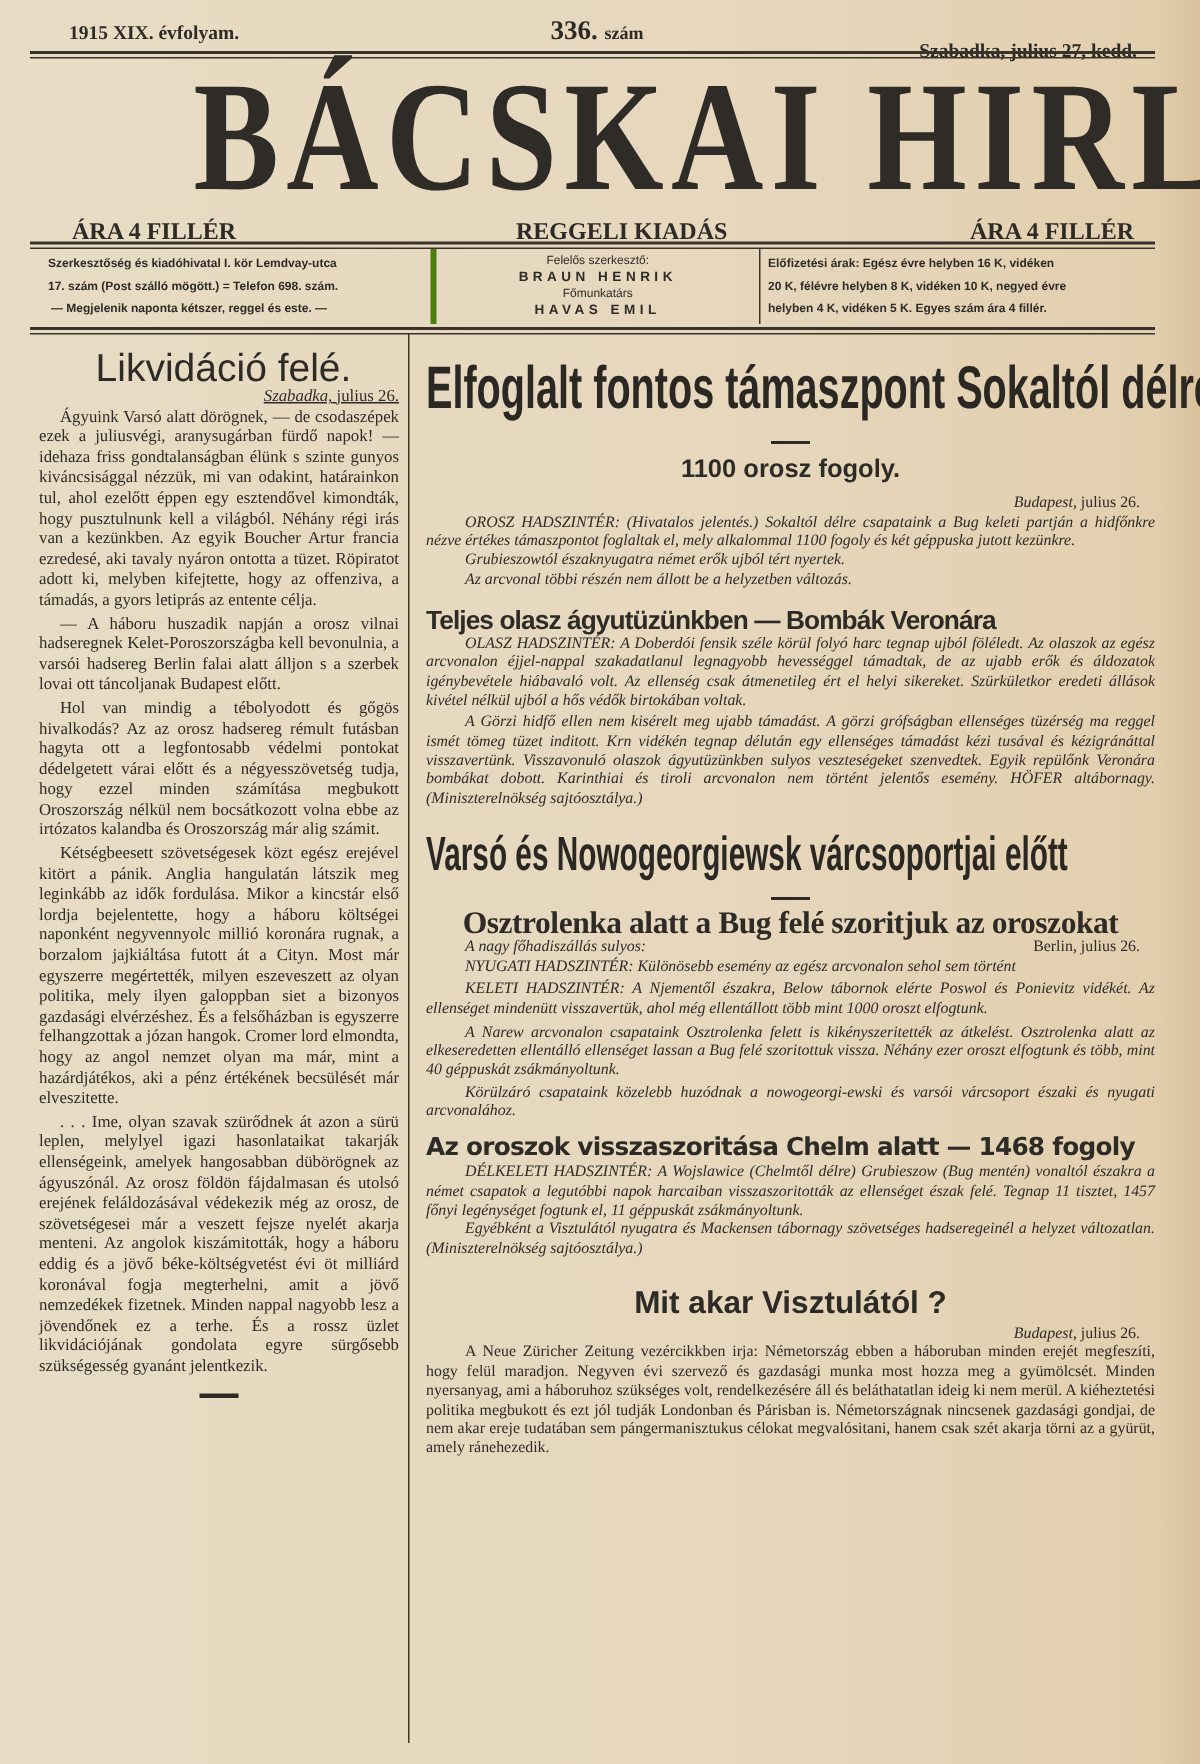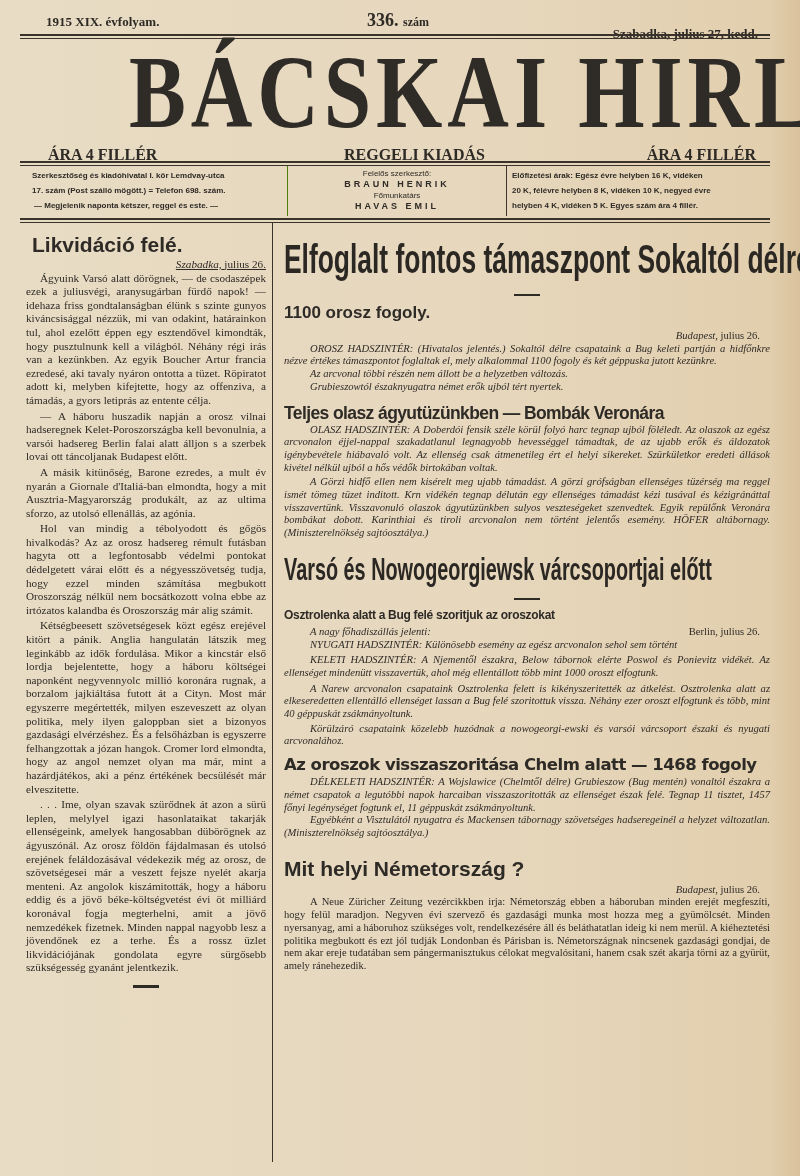--- a/index.html
+++ b/index.html
@@ -24,40 +24,40 @@
   .masthead { position: absolute; left: 40px; width: 740px; top: 36px; height: 110px; text-align: center; font-family: "Liberation Sans Narrow", "Liberation Sans", sans-serif; font-weight: bold; font-size: 104px; line-height: 110px; letter-spacing: 6px; color: #2f2b27; transform: scaleX(1.0); white-space: nowrap; }
   .masthead span { display: inline-block; transform: scaleX(0.82); transform-origin: center; font-family: "Liberation Serif", serif; font-weight: bold; }
 
   .subline { position: absolute; left: 32px; right: 40px; top: 146px; height: 16px; font-family: "Liberation Serif", serif; font-weight: bold; font-size: 16px; }
   .subline .l { position: absolute; left: 16px; }
   .subline .m { position: absolute; left: 312px; }
   .subline .r { position: absolute; right: 4px; }
 
   .infobox { position: absolute; left: 32px; right: 30px; top: 166px; height: 52px; font-family: "Liberation Sans", sans-serif; font-size: 8px; font-weight: bold; line-height: 15px; }
   .infobox .c1 { position: absolute; left: 0; width: 252px; top: 2px; }
-  .infobox .c2 { position: absolute; left: 255px; width: 220px; top: 0; text-align: center; border-left: 1px solid #4d7c0f; border-right: 1px solid #3a332c; height: 50px; line-height: 11px; padding-top: 2px;}
+  .infobox .c2 { position: absolute; left: 255px; width: 220px; top: 0; text-align: center; border-left: 4px solid #4d7c0f; border-right: 1px solid #3a332c; height: 50px; line-height: 11px; padding-top: 2px;}
   .infobox .c2 .small { font-weight: normal; font-size: 8px; }
   .infobox .c2 .name { font-size: 9px; letter-spacing: 3px; }
   .infobox .c3 { position: absolute; left: 480px; width: 258px; top: 2px; }
 
   .coldiv { position: absolute; left: 272px; top: 222px; width: 1px; height: 940px; background: #3a332c; }
 
   
   .leftcol { position: absolute; left: 26px; top: 232px; width: 240px; font-family: "Liberation Serif", serif; font-size: 11.2px; line-height: 13.6px; text-align: justify; }
-  .leftcol h1 { font-family: "Liberation Sans", sans-serif; font-weight: bold; font-size: 21px; line-height: 26px; text-align: left; margin-left: 6px; }
+  .leftcol h1 { font-family: "Liberation Sans", sans-serif; font-weight: normal; font-size: 26px; line-height: 26px; text-align: center; margin-left: 6px; }
   .leftcol .dateline { text-align: right; font-style: normal; margin-bottom: 0; text-decoration: underline; }
   .leftcol .dateline i { font-style: italic; }
   .leftcol p { text-indent: 14px; margin-bottom: 2px; }
   .leftcol .endrule { width: 26px; height: 3px; background: #2e2a26; margin: 10px auto 0; }
 
   
   .rightcol { position: absolute; left: 284px; top: 228px; width: 486px; font-family: "Liberation Serif", serif; font-size: 10.6px; line-height: 12.7px; text-align: justify; }
   .rightcol .cond { font-family: "Liberation Sans", sans-serif; font-weight: bold; white-space: nowrap; text-align: center; color: #2b2723; }
   .rightcol .cond span { display: inline-block; transform-origin: left center; }
-  .rightcol .sub { font-family: "Liberation Sans", sans-serif; font-weight: bold; }
+  .rightcol .sub { font-family: "Liberation Sans", sans-serif; font-weight: bold; text-align: center; }
   .rightcol .shortrule { width: 26px; height: 2px; background: #2e2a26; margin: 4px auto 6px; }
   .rightcol .dl { text-align: right; margin-right: 10px; }
   .rightcol .dl i { font-style: italic; }
   .rightcol p { text-indent: 26px; }
   .rightcol p.it, .rightcol .it { font-style: italic; }
   .rightcol .bold-head { font-family: "Liberation Sans", sans-serif; font-weight: bold; font-size: 17.5px; line-height: 22px; white-space: nowrap; }
   .rightcol .row2 { display: flex; justify-content: space-between; padding-left: 26px; padding-right: 10px; }
 </style>
 </head>
 <body>
@@ -100,54 +100,53 @@
   </div>
   <div class="rule-double" style="top:218px;"></div>
 
   <div class="coldiv"></div>
 
   <div class="leftcol">
     <h1>Likvidáció felé.</h1>
     <div class="dateline"><i>Szabadka,</i> <span>julius 26.</span></div>
     <p>Ágyuink Varsó alatt dörögnek, — de csodaszépek ezek a juliusvégi, aranysugárban fürdő napok! — idehaza friss gondtalanságban élünk s szinte gunyos kiváncsisággal nézzük, mi van odakint, határainkon tul, ahol ezelőtt éppen egy esztendővel kimondták, hogy pusztulnunk kell a világból. Néhány régi irás van a kezünkben. Az egyik Boucher Artur francia ezredesé, aki tavaly nyáron ontotta a tüzet. Röpiratot adott ki, melyben kifejtette, hogy az offenziva, a támadás, a gyors letiprás az entente célja.</p>
     <p>— A háboru huszadik napján a orosz vilnai hadseregnek Kelet-Poroszországba kell bevonulnia, a varsói hadsereg Berlin falai alatt álljon s a szerbek lovai ott táncoljanak Budapest előtt.</p>
-    <p>A másik kitünőség, Barone ezredes, a mult év nyarán a Giornale d'Italiá-ban elmondta, hogy a mit Ausztria-Magyarország produkált, az az ultima sforzo, az utolsó ellenállás, az agónia.</p>
     <p>Hol van mindig a tébolyodott és gőgös hivalkodás? Az az orosz hadsereg rémult futásban hagyta ott a legfontosabb védelmi pontokat dédelgetett várai előtt és a négyesszövetség tudja, hogy ezzel minden számítása megbukott Oroszország nélkül nem bocsátkozott volna ebbe az irtózatos kalandba és Oroszország már alig számit.</p>
     <p>Kétségbeesett szövetségesek közt egész erejével kitört a pánik. Anglia hangulatán látszik meg leginkább az idők fordulása. Mikor a kincstár első lordja bejelentette, hogy a háboru költségei naponként negyvennyolc millió koronára rugnak, a borzalom jajkiáltása futott át a Cityn. Most már egyszerre megértették, milyen eszeveszett az olyan politika, mely ilyen galoppban siet a bizonyos gazdasági elvérzéshez. És a felsőházban is egyszerre felhangzottak a józan hangok. Cromer lord elmondta, hogy az angol nemzet olyan ma már, mint a hazárdjátékos, aki a pénz értékének becsülését már elveszitette.</p>
     <p>. . . Ime, olyan szavak szürődnek át azon a sürü leplen, melylyel igazi hasonlataikat takarják ellenségeink, amelyek hangosabban dübörögnek az ágyuszónál. Az orosz földön fájdalmasan és utolsó erejének feláldozásával védekezik még az orosz, de szövetségesei már a veszett fejsze nyelét akarja menteni. Az angolok kiszámitották, hogy a háboru eddig és a jövő béke-költségvetést évi öt milliárd koronával fogja megterhelni, amit a jövő nemzedékek fizetnek. Minden nappal nagyobb lesz a jövendőnek ez a terhe. És a rossz üzlet likvidációjának gondolata egyre sürgősebb szükségesség gyanánt jelentkezik.</p>
     <div class="endrule"></div>
   </div>
 
   <div class="rightcol">
 
     <div class="cond" style="font-size:40px;line-height:62px;"><span style="transform:scaleX(0.66);">Elfoglalt fontos támaszpont Sokaltól délre.</span></div>
     <div class="shortrule"></div>
     <div class="sub" style="font-size:17px;line-height:22px;margin-bottom:6px;">1100 orosz fogoly.</div>
     <div class="dl"><i>Budapest,</i> <span>julius 26.</span></div>
     <p class="it">OROSZ HADSZINTÉR: (Hivatalos jelentés.) Sokaltól délre csapataink a Bug keleti partján a hidfőnkre nézve értékes támaszpontot foglaltak el, mely alkalommal 1100 fogoly és két géppuska jutott kezünkre.</p>
+    <p class="it">Grubieszowtól északnyugatra német erők ujból tért nyertek.</p>
     <p class="it">Az arcvonal többi részén nem állott be a helyzetben változás.</p>
-    <p class="it">Grubieszowtól északnyugatra német erők ujból tért nyertek.</p>
 
     <div class="bold-head" style="margin-top:8px;letter-spacing:-0.6px;">Teljes olasz ágyutüzünkben — Bombák Veronára</div>
     <p class="it">OLASZ HADSZINTÉR: A Doberdói fensik széle körül folyó harc tegnap ujból föléledt. Az olaszok az egész arcvonalon éjjel-nappal szakadatlanul legnagyobb hevességgel támadtak, de az ujabb erők és áldozatok igénybevétele hiábavaló volt. Az ellenség csak átmenetileg ért el helyi sikereket. Szürkületkor eredeti állások kivétel nélkül ujból a hős védők birtokában voltak.</p>
     <p class="it" style="margin-top:2px;">A Görzi hidfő ellen nem kisérelt meg ujabb támadást. A görzi grófságban ellenséges tüzérség ma reggel ismét tömeg tüzet inditott. Krn vidékén tegnap délután egy ellenséges támadást kézi tusával és kézigránáttal visszavertünk. Visszavonuló olaszok ágyutüzünkben sulyos veszteségeket szenvedtek. Egyik repülőnk Veronára bombákat dobott. Karinthiai és tiroli arcvonalon nem történt jelentős esemény. HÖFER altábornagy. (Miniszterelnökség sajtóosztálya.)</p>
 
     <div class="cond" style="font-size:32px;line-height:58px;margin-top:0;"><span style="transform:scaleX(0.62);">Varsó és Nowogeorgiewsk várcsoportjai előtt</span></div>
     <div class="shortrule" style="margin:0 auto 4px;"></div>
-    <div class="bold-head" style="font-size:12px;text-align:left;font-family:Liberation Sans, sans-serif;letter-spacing:-0.3px;">Osztrolenka alatt a Bug felé szoritjuk az oroszokat</div>
+    <div class="bold-head" style="font-size:21px;text-align:center;font-family:Liberation Serif, serif;letter-spacing:-0.3px;">Osztrolenka alatt a Bug felé szoritjuk az oroszokat</div>
     <div class="row2 it">
-        <span>A nagy főhadiszállás jelenti:</span>
+        <span>A nagy főhadiszállás sulyos:</span>
         <span style="font-style:normal;">Berlin, julius 26.</span>
       </div>
     <p class="it">NYUGATI HADSZINTÉR: Különösebb esemény az egész arcvonalon sehol sem történt</p>
     <p class="it" style="margin-top:3px;">KELETI HADSZINTÉR: A Njementől északra, Below tábornok elérte Poswol és Ponievitz vidékét. Az ellenséget mindenütt visszavertük, ahol még ellentállott több mint 1000 oroszt elfogtunk.</p>
     <p class="it" style="margin-top:3px;">A Narew arcvonalon csapataink Osztrolenka felett is kikényszeritették az átkelést. Osztrolenka alatt az elkeseredetten ellentálló ellenséget lassan a Bug felé szoritottuk vissza. Néhány ezer oroszt elfogtunk és több, mint 40 géppuskát zsákmányoltunk.</p>
     <p class="it" style="margin-top:2px;">Körülzáró csapataink közelebb huzódnak a nowogeorgi-ewski és varsói várcsoport északi és nyugati arcvonalához.</p>
 
     <div class="bold-head" style="margin-top:6px;font-family:'DejaVu Sans',sans-serif;font-size:16.5px;letter-spacing:-0.5px;">Az oroszok visszaszoritása Chelm alatt — 1468 fogoly</div>
     <p class="it">DÉLKELETI HADSZINTÉR: A Wojslawice (Chelmtől délre) Grubieszow (Bug mentén) vonaltól északra a német csapatok a legutóbbi napok harcaiban visszaszoritották az ellenséget észak felé. Tegnap 11 tisztet, 1457 főnyi legénységet fogtunk el, 11 géppuskát zsákmányoltunk.</p>
     <p class="it" style="margin-top:0;">Egyébként a Visztulától nyugatra és Mackensen tábornagy szövetséges hadseregeinél a helyzet változatlan. (Miniszterelnökség sajtóosztálya.)</p>
 
-    <div class="sub" style="font-size:21px;line-height:30px;margin-top:14px;">Mit helyi Németország ?</div>
+    <div class="sub" style="font-size:21px;line-height:30px;margin-top:14px;">Mit akar Visztulától ?</div>
     <div class="dl"><i>Budapest,</i> <span>julius 26.</span></div>
     <p>A Neue Züricher Zeitung vezércikkben irja: Németország ebben a háboruban minden erejét megfeszíti, hogy felül maradjon. Negyven évi szervező és gazdasági munka most hozza meg a gyümölcsét. Minden nyersanyag, ami a háboruhoz szükséges volt, rendelkezésére áll és beláthatatlan ideig ki nem merül. A kiéheztetési politika megbukott és ezt jól tudják Londonban és Párisban is. Németországnak nincsenek gazdasági gondjai, de nem akar ereje tudatában sem pángermanisztukus célokat megvalósitani, hanem csak szét akarja törni az a gyürüt, amely ránehezedik.</p>
   </div>
 </div>
 
 </body></html>

